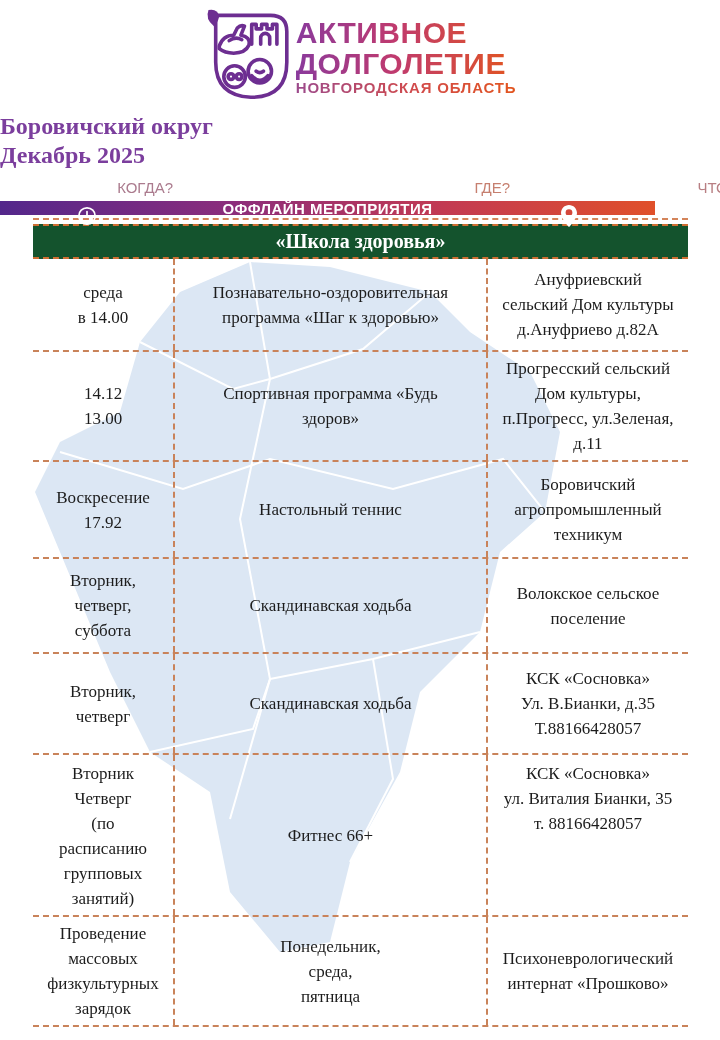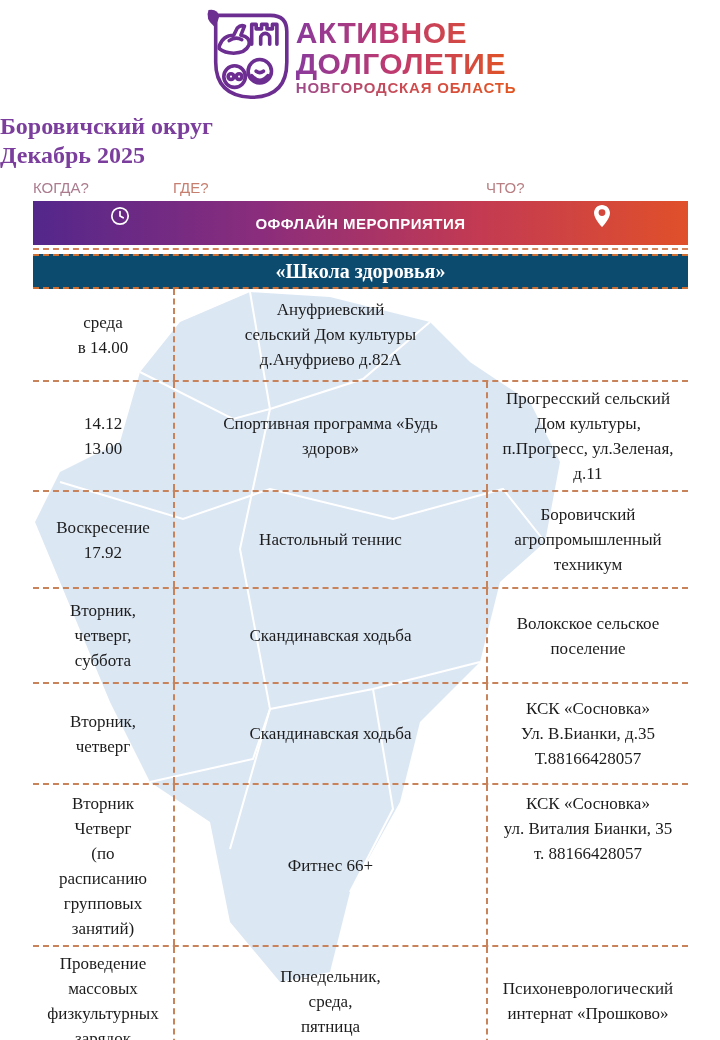--- a/index.html
+++ b/index.html
@@ -17,31 +17,31 @@
   }
   .logo-line1{font-size:30px;line-height:30px;letter-spacing:.5px;}
   .logo-line2{font-size:30px;line-height:32px;letter-spacing:.5px;}
   .logo-line3{font-size:15px;line-height:16px;letter-spacing:.8px;
     background:linear-gradient(90deg,#9c4a8c 0%,#d24a4a 55%,#e2551f 100%);
     -webkit-background-clip:text;background-clip:text;color:transparent;}
   
   .page-title{margin-top:6px;text-align:left;font-weight:bold;font-size:24px;line-height:29px;color:#7b3e9d;}
   
   .col-headers{margin:9px 0 5px 33px;width:655px;display:grid;grid-template-columns:140px 313px 202px;
-    font-family:"Liberation Sans",sans-serif;font-size:15px;text-align:left;}
-  
-  .banner{margin-left:33px;width:655px;height:44px;position:relative;
+    font-family:"Liberation Sans",sans-serif;font-size:15px;text-align:right;gap:24px;}
+  
+  .banner{width:655px;height:14px;position:relative;
     background:linear-gradient(90deg,#53278b 0%,#8b2d7c 35%,#c33a52 68%,#e0502a 100%);
     display:flex;align-items:center;justify-content:center;
     color:#fff;font-family:"Liberation Sans",sans-serif;font-weight:bold;font-size:15px;letter-spacing:.5px;}
   .banner .clock{position:absolute;left:76px;top:4px;}
   .banner .pin{position:absolute;left:560px;top:3px;}
   .dashed-rule{margin:3px 0 4px 33px;width:655px;border-top:2px dashed #d4845a;height:0;}
   
-  .section-bar{margin-left:33px;width:655px;height:31px;background:#0c4a6e;
+  .section-bar{margin-left:33px;width:655px;height:31px;background:#14532d;
     border-top:2px dashed #cf6f33;border-bottom:2px dashed #cf6f33;
     display:flex;align-items:center;justify-content:center;
     color:#fff;font-weight:bold;font-size:20px;}
   
   .table{margin-left:33px;width:655px;position:relative;}
   .map-bg{position:absolute;left:0;top:0;z-index:0;}
   .row{position:relative;z-index:1;display:grid;grid-template-columns:140px 313px 202px;
     border-bottom:2px dashed #c9835a;}
   .cell{display:flex;align-items:center;justify-content:center;text-align:center;
     font-size:17px;line-height:25px;padding:4px 8px;white-space:pre-line;box-sizing:border-box;}
@@ -125,20 +125,22 @@
       <path d="M107,83 L200,130 L237,120 L330,90 L397,33"></path>
       <path d="M237,420 L340,400 L447,373"></path>
       <path d="M117,493 L220,470 L237,420"></path>
       <path d="M340,400 L360,520 L317,603"></path>
     </g>
   </svg>
 
   <div class="row" style="min-height:91px">
     <div class="cell cell-when">среда
 в 14.00</div>
+    <div class="cell cell-what">Познавательно-оздоровительная
+программа «Шаг к здоровью»</div>
     <div class="cell cell-where">Ануфриевский
 сельский Дом культуры
 д.Ануфриево д.82А</div>
   </div>
 
   <div class="row" style="min-height:104px">
     <div class="cell cell-when">14.12
 13.00</div>
     <div class="cell cell-what">Спортивная программа «Будь
 здоров»</div>

